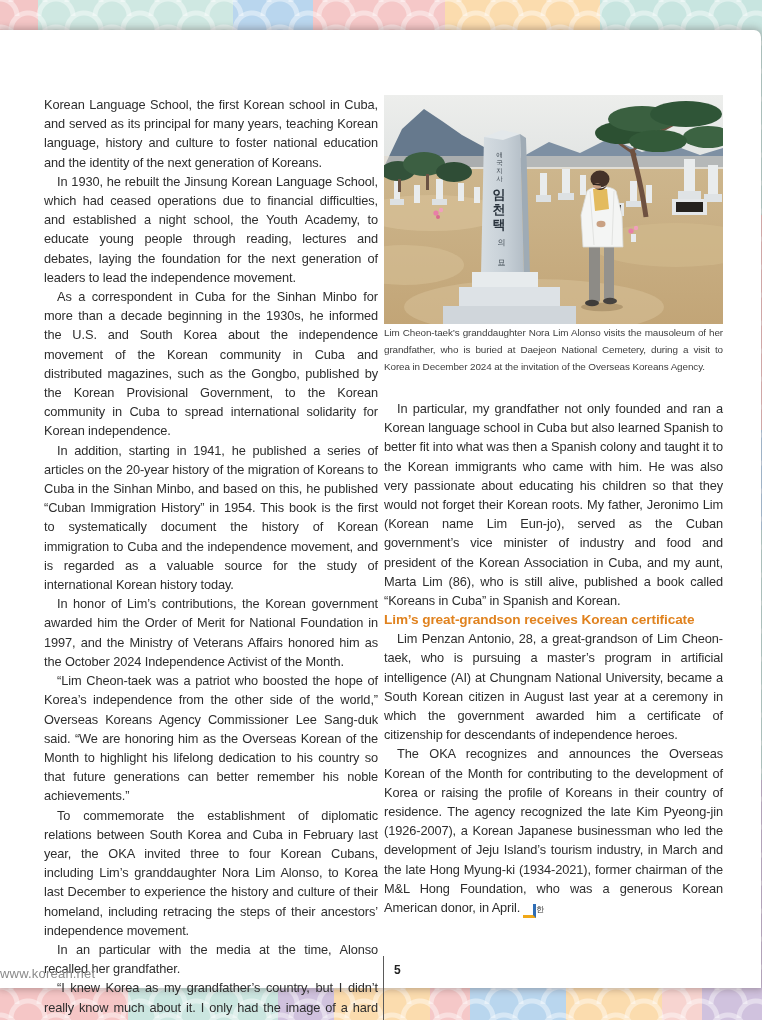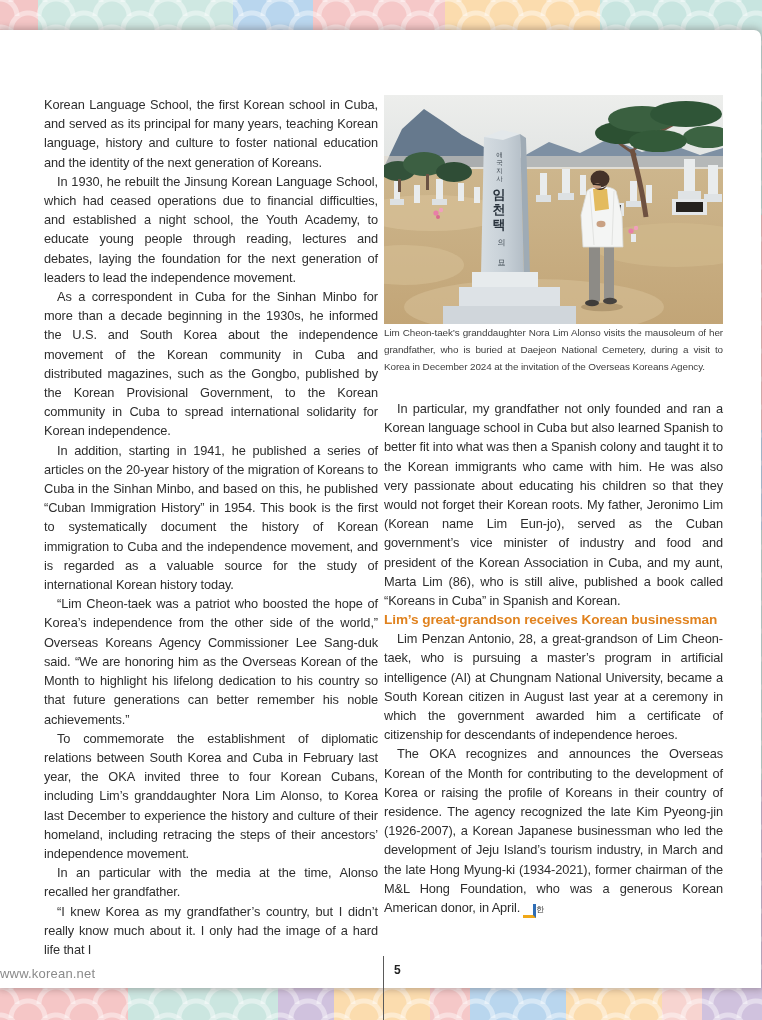--- a/index.html
+++ b/index.html
@@ -94,20 +94,21 @@
     <div class="blk" style="background: rgb(208, 194, 222); width: 60px;"></div>
   </div>
 
 <div class="page">
 
   <div class="col" id="col-left">
     <p>Korean Language School, the first Korean school in Cuba, and served as its principal for many years, teaching Korean language, history and culture to foster national education and the identity of the next generation of Koreans.</p>
     <p class="ind">In 1930, he rebuilt the Jinsung Korean Language School, which had ceased operations due to financial difficulties, and established a night school, the Youth Academy, to educate young people through reading, lectures and debates, laying the foundation for the next generation of leaders to lead the independence movement.</p>
     <p class="ind">As a correspondent in Cuba for the Sinhan Minbo for more than a decade beginning in the 1930s, he informed the U.S. and South Korea about the independence movement of the Korean community in Cuba and distributed magazines, such as the Gongbo, published by the Korean Provisional Government, to the Korean community in Cuba to spread international solidarity for Korean independence.</p>
     <p class="ind">In addition, starting in 1941, he published a series of articles on the 20-year history of the migration of Koreans to Cuba in the Sinhan Minbo, and based on this, he published “Cuban Immigration History” in 1954. This book is the first to systematically document the history of Korean immigration to Cuba and the independence movement, and is regarded as a valuable source for the study of international Korean history today.</p>
+    <p class="ind">In honor of Lim’s contributions, the Korean government awarded him the Order of Merit for National Foundation in 1997, and the Ministry of Veterans Affairs honored him as the October 2024 Independence Activist of the Month.</p>
     <p class="ind">“Lim Cheon-taek was a patriot who boosted the hope of Korea’s independence from the other side of the world,” Overseas Koreans Agency Commissioner Lee Sang-duk said. “We are honoring him as the Overseas Korean of the Month to highlight his lifelong dedication to his country so that future generations can better remember his noble achievements.”</p>
     <p class="ind">To commemorate the establishment of diplomatic relations between South Korea and Cuba in February last year, the OKA invited three to four Korean Cubans, including Lim’s granddaughter Nora Lim Alonso, to Korea last December to experience the history and culture of their homeland, including retracing the steps of their ancestors’ independence movement.</p>
     <p class="ind">In an particular with the media at the time, Alonso recalled her grandfather.</p>
     <p class="ind">“I knew Korea as my grandfather’s country, but I didn’t really know much about it. I only had the image of a hard life that I</p>
   </div>
 
   <div class="col" id="col-right">
 
     <svg class="photo" viewBox="0 0 339 229" xmlns="http://www.w3.org/2000/svg">
       <defs>
@@ -219,21 +220,21 @@
         <path d="M208,88 C210,95 222,95 224,88 L222,92 C219,96 213,96 210,92 Z" fill="#3a2b22"></path>
         <ellipse cx="213" cy="91" rx="4" ry="2.8" fill="#c9a183"></ellipse>
         <path d="M209,89 L217,90" stroke="#2c241e" stroke-width="1.6"></path>
       </g>
     </svg>
 
     <p class="caption">Lim Cheon-taek’s granddaughter Nora Lim Alonso visits the mausoleum of her grandfather, who is buried at Daejeon National Cemetery, during a visit to Korea in December 2024 at the invitation of the Overseas Koreans Agency.</p>
 
     <div class="rc-body">
       <p class="ind">In particular, my grandfather not only founded and ran a Korean language school in Cuba but also learned Spanish to better fit into what was then a Spanish colony and taught it to the Korean immigrants who came with him. He was also very passionate about educating his children so that they would not forget their Korean roots. My father, Jeronimo Lim (Korean name Lim Eun-jo), served as the Cuban government’s vice minister of industry and food and president of the Korean Association in Cuba, and my aunt, Marta Lim (86), who is still alive, published a book called “Koreans in Cuba” in Spanish and Korean.</p>
-      <p class="sec-head">Lim’s great-grandson receives Korean businessman</p>
+      <p class="sec-head">Lim’s great-grandson receives Korean certificate</p>
       <p class="ind">Lim Penzan Antonio, 28, a great-grandson of Lim Cheon-taek, who is pursuing a master’s program in artificial intelligence (AI) at Chungnam National University, became a South Korean citizen in August last year at a ceremony in which the government awarded him a certificate of citizenship for descendants of independence heroes.</p>
       <p class="ind"><span>The OKA recognizes and announces the Overseas Korean of the Month for contributing to the development of Korea or raising the profile of Koreans in their country of residence. The agency recognized the late Kim Pyeong-jin (1926-2007), a Korean Japanese businessman who led the development of Jeju Island’s tourism industry, in March and the late Hong Myung-ki (1934-2021), former chairman of the M&amp;L Hong Foundation, who was a generous Korean American donor, in April.</span><span class="endmark">한</span></p>
     </div>
   </div>
 </div>
 
 <div class="footer-site">www.korean.net</div>
 <div class="footer-rule"></div>
 <div class="footer-num">5</div>
 

